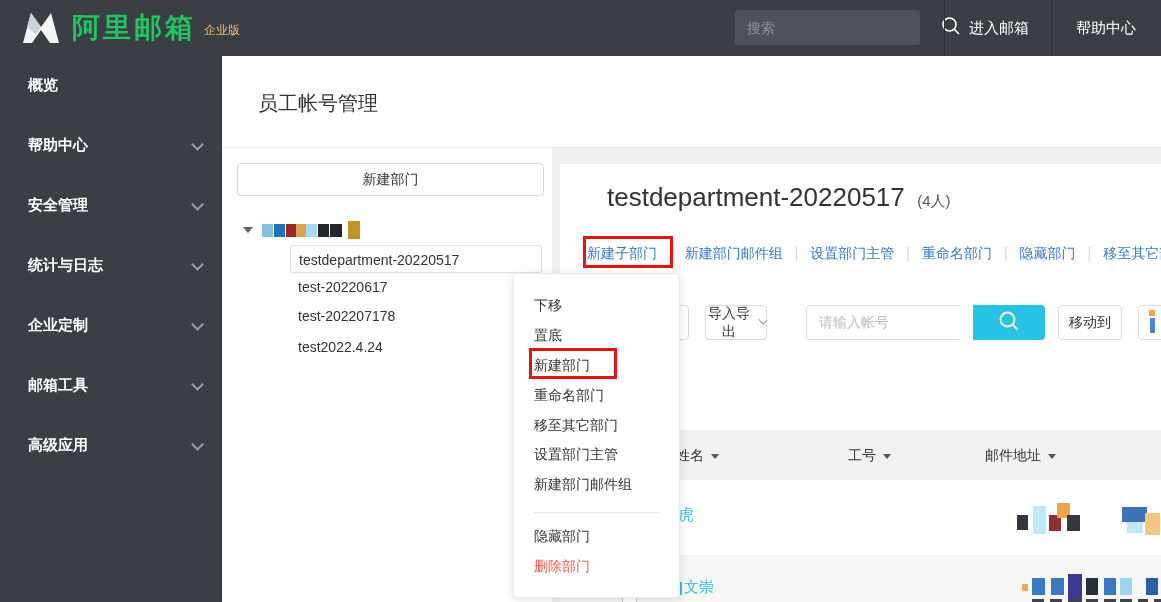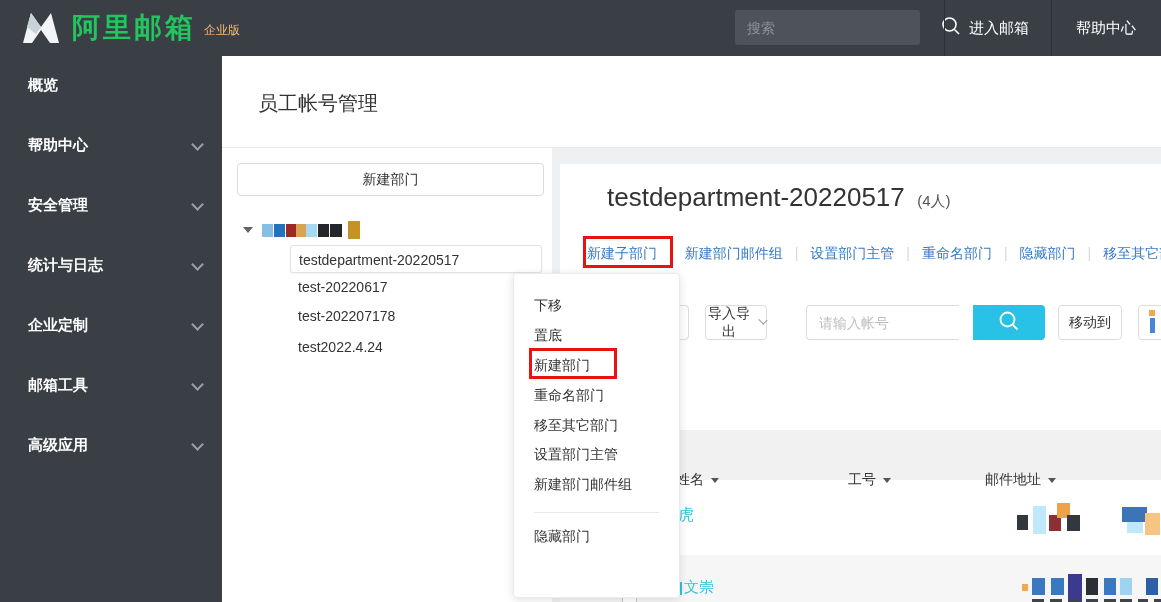--- a/index.html
+++ b/index.html
@@ -45,27 +45,27 @@
   .dept-head { position:absolute; left:587px; top:182px; white-space:nowrap;margin-left:20px; }
   .dept-name { font-size:26px; color:#333; }
   .dept-count { font-size:15px; color:#555; margin-left:8px; }
   .actions { position:absolute; left:587px; top:245px; width:574px; height:20px; overflow:hidden; white-space:nowrap; font-size:14px; }
   .actions a { color:#3779c5; text-decoration:none; cursor:pointer; }
   .sep { color:#d8d8d8; margin:0 12px; }
 
   
   .btn-white { position:absolute; height:35px; background:#fff; border:1px solid #dcdcdc; border-radius:4px; font-size:14px; color:#333; cursor:pointer; font-family:inherit; display:flex; align-items:center; justify-content:center; }
   .mini-chev { display:inline-block; width:7px; height:7px; border-left:1.5px solid #999; border-bottom:1.5px solid #999; transform:rotate(-45deg) translate(1px,-1px); margin-left:8px; margin-top:-3px; }
-  .acct-input { position:absolute; left:806px; top:305px; width:153px; height:35px; border:1px solid #dcdcdc; border-right:none; border-radius:4px 0 0 4px; padding:0 12px; font-size:14px; color:#ef4444; outline:none; font-family:Liberation Sans, sans-serif; }
+  .acct-input { position:absolute; left:806px; top:305px; width:153px; height:35px; border:1px solid #dcdcdc; border-right:none; border-radius:4px 0 0 4px; padding:0 12px; font-size:14px; color:#ef4444; outline:none; font-family:Liberation Serif, serif; }
   .acct-input::placeholder { color:#bdbdbd; }
   .search-btn { position:absolute; left:973px; top:305px; width:72px; height:35px; background:#27c2e5; border:none; border-radius:0 4px 4px 0; cursor:pointer; display:flex; align-items:center; justify-content:center; }
 
   
   .thead { position:absolute; left:560px; top:430px; width:601px; height:50px; background:#f1f1f1; }
-  .th { position:absolute; top:471px; font-size:14px; color:#333; display:flex; align-items:center; cursor:pointer;text-align:center; }
+  .th { position:absolute; top:447px; font-size:14px; color:#333; display:flex; align-items:center; cursor:pointer;text-align:center; }
   .caret { display:inline-block; width:0; height:0; border-left:4px solid transparent; border-right:4px solid transparent; border-top:5px solid #555; margin-left:7px; }
   .cbx { position:absolute; width:15px; height:15px; background:#fff; border:1px solid #c6c6c6; border-radius:3px; cursor:pointer; }
   .row2-bg { position:absolute; left:560px; top:555px; width:601px; height:47px; background:#f6f6f6; }
   .name-link { position:absolute; color:#2ec3e2; cursor:pointer; white-space:nowrap; }
   .sliver { position:absolute; left:680px; top:582px; width:2px; height:13px; background:#2ec3e2; }
   .redact-box { position:absolute; }
 
   
   .ctx-menu { position:absolute; left:513px; top:273px; width:167px; height:325px; background:#fff; border:1px solid #ebebeb; border-radius:4px; box-shadow:0 2px 10px rgba(0,0,0,0.12); z-index:40; }
   .ctx-item { position:absolute; left:0; width:165px; height:30px; line-height:30px; padding-left:20px; font-size:14px; color:#333; cursor:pointer; }
@@ -247,18 +247,19 @@
   <div class="ctx-menu">
     <div class="ctx-item" style="top:16px">下移</div>
     <div class="ctx-item" style="top:46px">置底</div>
     <div class="ctx-item" style="top:76px">新建部门</div>
     <div class="ctx-item" style="top:106px">重命名部门</div>
     <div class="ctx-item" style="top:136px">移至其它部门</div>
     <div class="ctx-item" style="top:165px">设置部门主管</div>
     <div class="ctx-item" style="top:195px">新建部门邮件组</div>
     <div class="ctx-div"></div>
     <div class="ctx-item" style="top:247px">隐藏部门</div>
+    <div class="ctx-item danger" style="top:277px">删除部门</div>
   </div>
 
   <div class="red-box" style="left:583px;top:236px;width:90px;height:32px"></div>
   <div class="red-box" style="left:529px;top:348px;width:88px;height:31px"></div>
 
 </div>
 
 </body></html>

